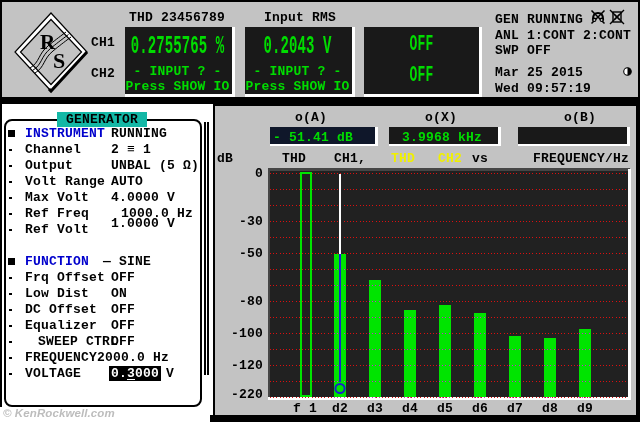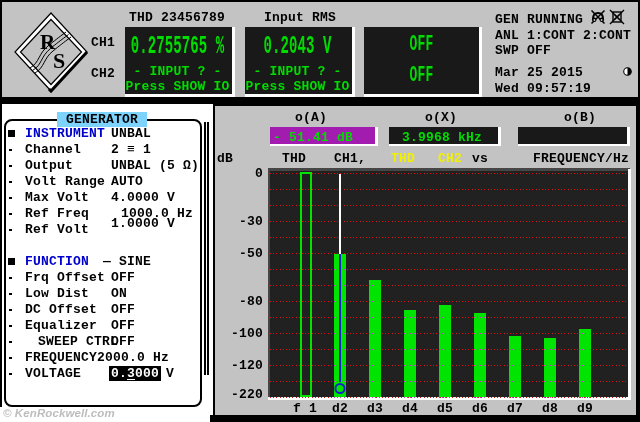--- a/index.html
+++ b/index.html
@@ -67,26 +67,26 @@
 <rect x="4" y="3" width="8" height="10" stroke-width="1.4"></rect>
 <path d="M5.5,5.5 L10.5,10.5 M10.5,5.5 L5.5,10.5" stroke-width="1.2"></path>
 </g>
   </svg>
 <svg class="a" style="left:623px;top:67px" width="9" height="9" viewBox="0 0 11 11">
 <circle cx="5.5" cy="5.5" r="4.6" fill="#fff" stroke="#000" stroke-width="1.3"></circle>
 <path d="M5.5,0.9 A4.6,4.6 0 0 1 5.5,10.1 Z" fill="#000"></path>
 </svg>
 <div class="a" style="left:2px;top:104px;width:211px;height:318px;background:#fff"></div>
 <div class="a" style="left:4px;top:119px;width:198px;height:288px;border:2px solid #000;border-radius:8px"></div>
-<div class="a ctr" style="left:57px;top:112px;width:90px;background:#7dd3fc">GENERATOR</div>
+<div class="a ctr" style="left:57px;top:112px;width:90px;background:#14b8a6">GENERATOR</div>
 <div class="a" style="left:204px;top:122px;width:2px;height:253px;background:#000"></div>
 <div class="a" style="left:207px;top:122px;width:2px;height:253px;background:#000"></div>
 <div class="a" style="left:8px;top:130px;width:7px;height:7px;background:#000"></div>
 <div class="a" style="left:25px;top:126px;color:#0000cc">INSTRUMENT</div>
-<div class="a" style="left:111px;top:126px">UNBAL</div>
+<div class="a" style="left:111px;top:126px">RUNNING</div>
 <div class="a" style="left:9px;top:149px;width:3px;height:2px;background:#000"></div>
 <div class="a" style="left:25px;top:142px;">Channel</div>
 <div class="a" style="left:111px;top:142px">2 ≡ 1</div>
 <div class="a" style="left:9px;top:165px;width:3px;height:2px;background:#000"></div>
 <div class="a" style="left:25px;top:158px;">Output</div>
 <div class="a" style="left:111px;top:158px">UNBAL (5 Ω)</div>
 <div class="a" style="left:9px;top:181px;width:3px;height:2px;background:#000"></div>
 <div class="a" style="left:25px;top:174px;">Volt Range</div>
 <div class="a" style="left:111px;top:174px">AUTO</div>
 <div class="a" style="left:9px;top:197px;width:3px;height:2px;background:#000"></div>
@@ -123,21 +123,21 @@
 <div class="a" style="left:25px;top:366px;">VOLTAGE</div>
 <div class="a" style="left:109px;top:366px;background:#000;color:#fff;padding:0 2px">0.3000</div>
 <div class="a" style="left:166px;top:366px">V</div>
 <div class="a" style="left:127px;top:379px;width:8px;height:1px;background:#fff"></div>
 <div class="a" style="left:3px;top:407px;font-family:'Liberation Sans',sans-serif;font-style:italic;font-weight:bold;font-size:11.5px;color:#bdbdbd;letter-spacing:.1px;text-shadow:-1px -1px 0 #fff,1px -1px 0 #fff,-1px 1px 0 #fff,1px 1px 0 #fff">© KenRockwell.com</div>
 <div class="a" style="left:213px;top:104px;width:425px;height:318px;background:#000"></div>
 <div class="a" style="left:215px;top:106px;width:421px;height:309px;background:#c3c3c3"></div>
 <div class="a ctr" style="left:281px;top:110px;width:60px">o(A)</div>
 <div class="a ctr" style="left:411px;top:110px;width:60px">o(X)</div>
 <div class="a ctr" style="left:550px;top:110px;width:60px">o(B)</div>
-<div class="a" style="left:270px;top:127px;width:108px;height:19px;background:#a21caf;border-right:3px solid #fff;border-bottom:2px solid #fff">
+<div class="a" style="left:270px;top:127px;width:108px;height:19px;background:#0f172a;border-right:3px solid #fff;border-bottom:2px solid #fff">
     <div class="a g" style="left:3px;top:3px">- 51.41 dB</div>
   </div>
 <div class="a" style="left:389px;top:127px;width:112px;height:19px;background:#191919;border-right:3px solid #fff;border-bottom:2px solid #fff">
     <div class="a g ctr" style="left:0;top:3px;width:106px">3.9968 kHz</div>
   </div>
 <div class="a" style="left:518px;top:127px;width:112px;height:19px;background:#191919;border-right:3px solid #fff;border-bottom:2px solid #fff"></div>
 <div class="a" style="left:217px;top:151px">dB</div>
 <div class="a" style="left:282px;top:151px">THD</div>
 <div class="a" style="left:334px;top:151px">CH1,</div>
 <div class="a" style="left:391px;top:151px;color:#f0f000">THD</div>

